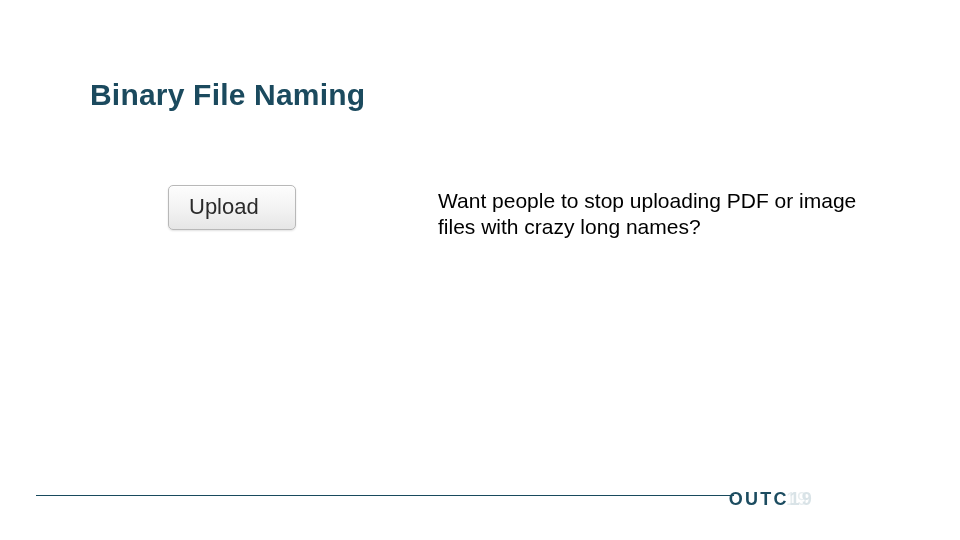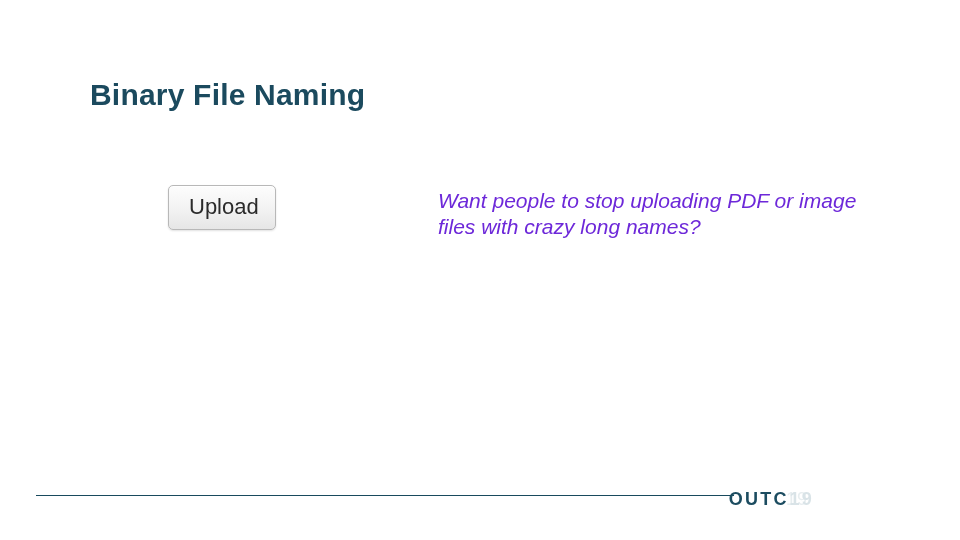--- a/index.html
+++ b/index.html
@@ -21,40 +21,39 @@
     font-size: 30px;
     font-weight: 700;
     color: #1b4a5e;
     font-family: Arial, "Helvetica Neue", sans-serif;
     letter-spacing: 0.2px;
   }
   .upload-btn {
     position: absolute;
     left: 168px;
     top: 185px;
-    padding: 8px 16px 9px 20px;
+    padding: 8px 36px 9px 20px;
     font-size: 22px;
     color: #2b2b2b;
     background: linear-gradient(to bottom, #fdfdfd 0%, #f2f2f2 55%, #e6e6e6 100%);
     border: 1px solid #b8b8b8;
     border-radius: 5px;
     box-shadow: 0 1px 0 rgba(255,255,255,0.8) inset, 0 1px 2px rgba(0,0,0,0.12);
     font-family: Arial, sans-serif;
     cursor: pointer;
   }
   .body-text {
     position: absolute;
     left: 438px;
     width: 420px;
     font-size: 21px;
     line-height: 1.25;
-    color: #6d28d9;
+    color: #000000;
     font-family: "Segoe UI", "Helvetica Neue", Arial, sans-serif;
     font-weight: 400;
-    font-style: italic;
   }
   .para1 { top: 188px; }
   .para2 { top: 300px; }
   .footer-rule {
     position: absolute;
     left: 36px;
     right: 118px;
     bottom: 44px;
     height: 0;
     border-top: 1.4px solid #184a5d;

